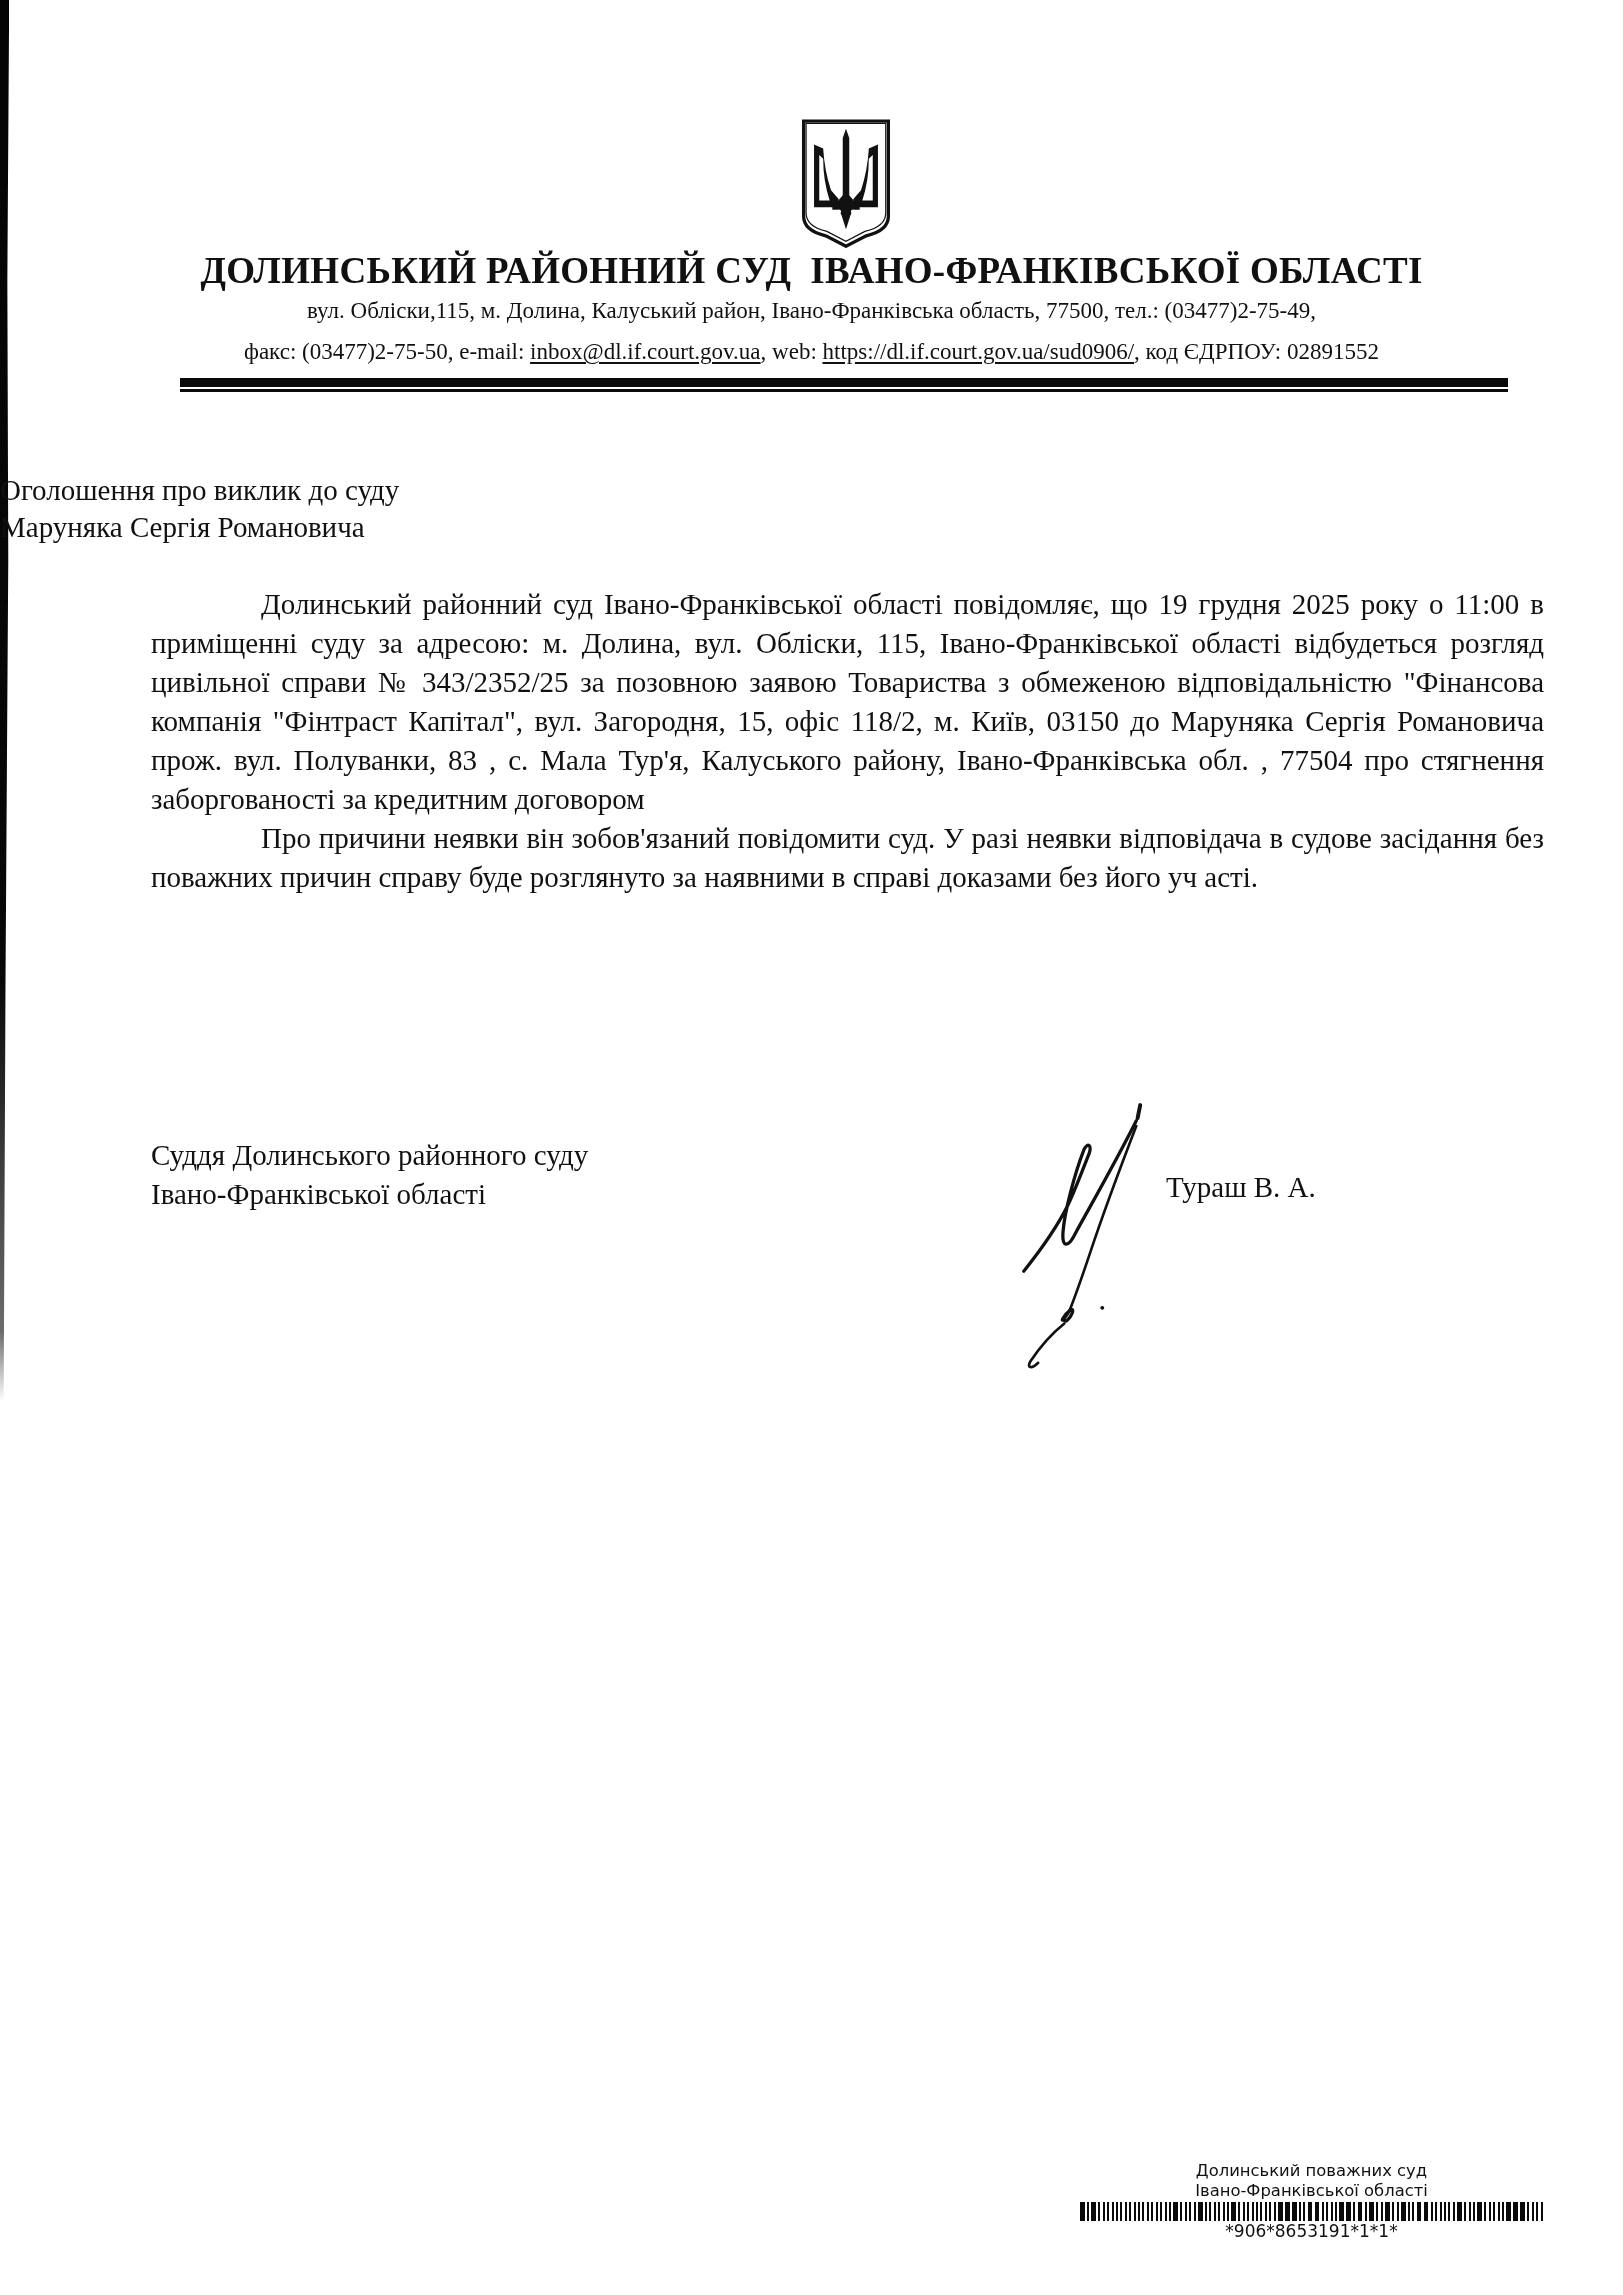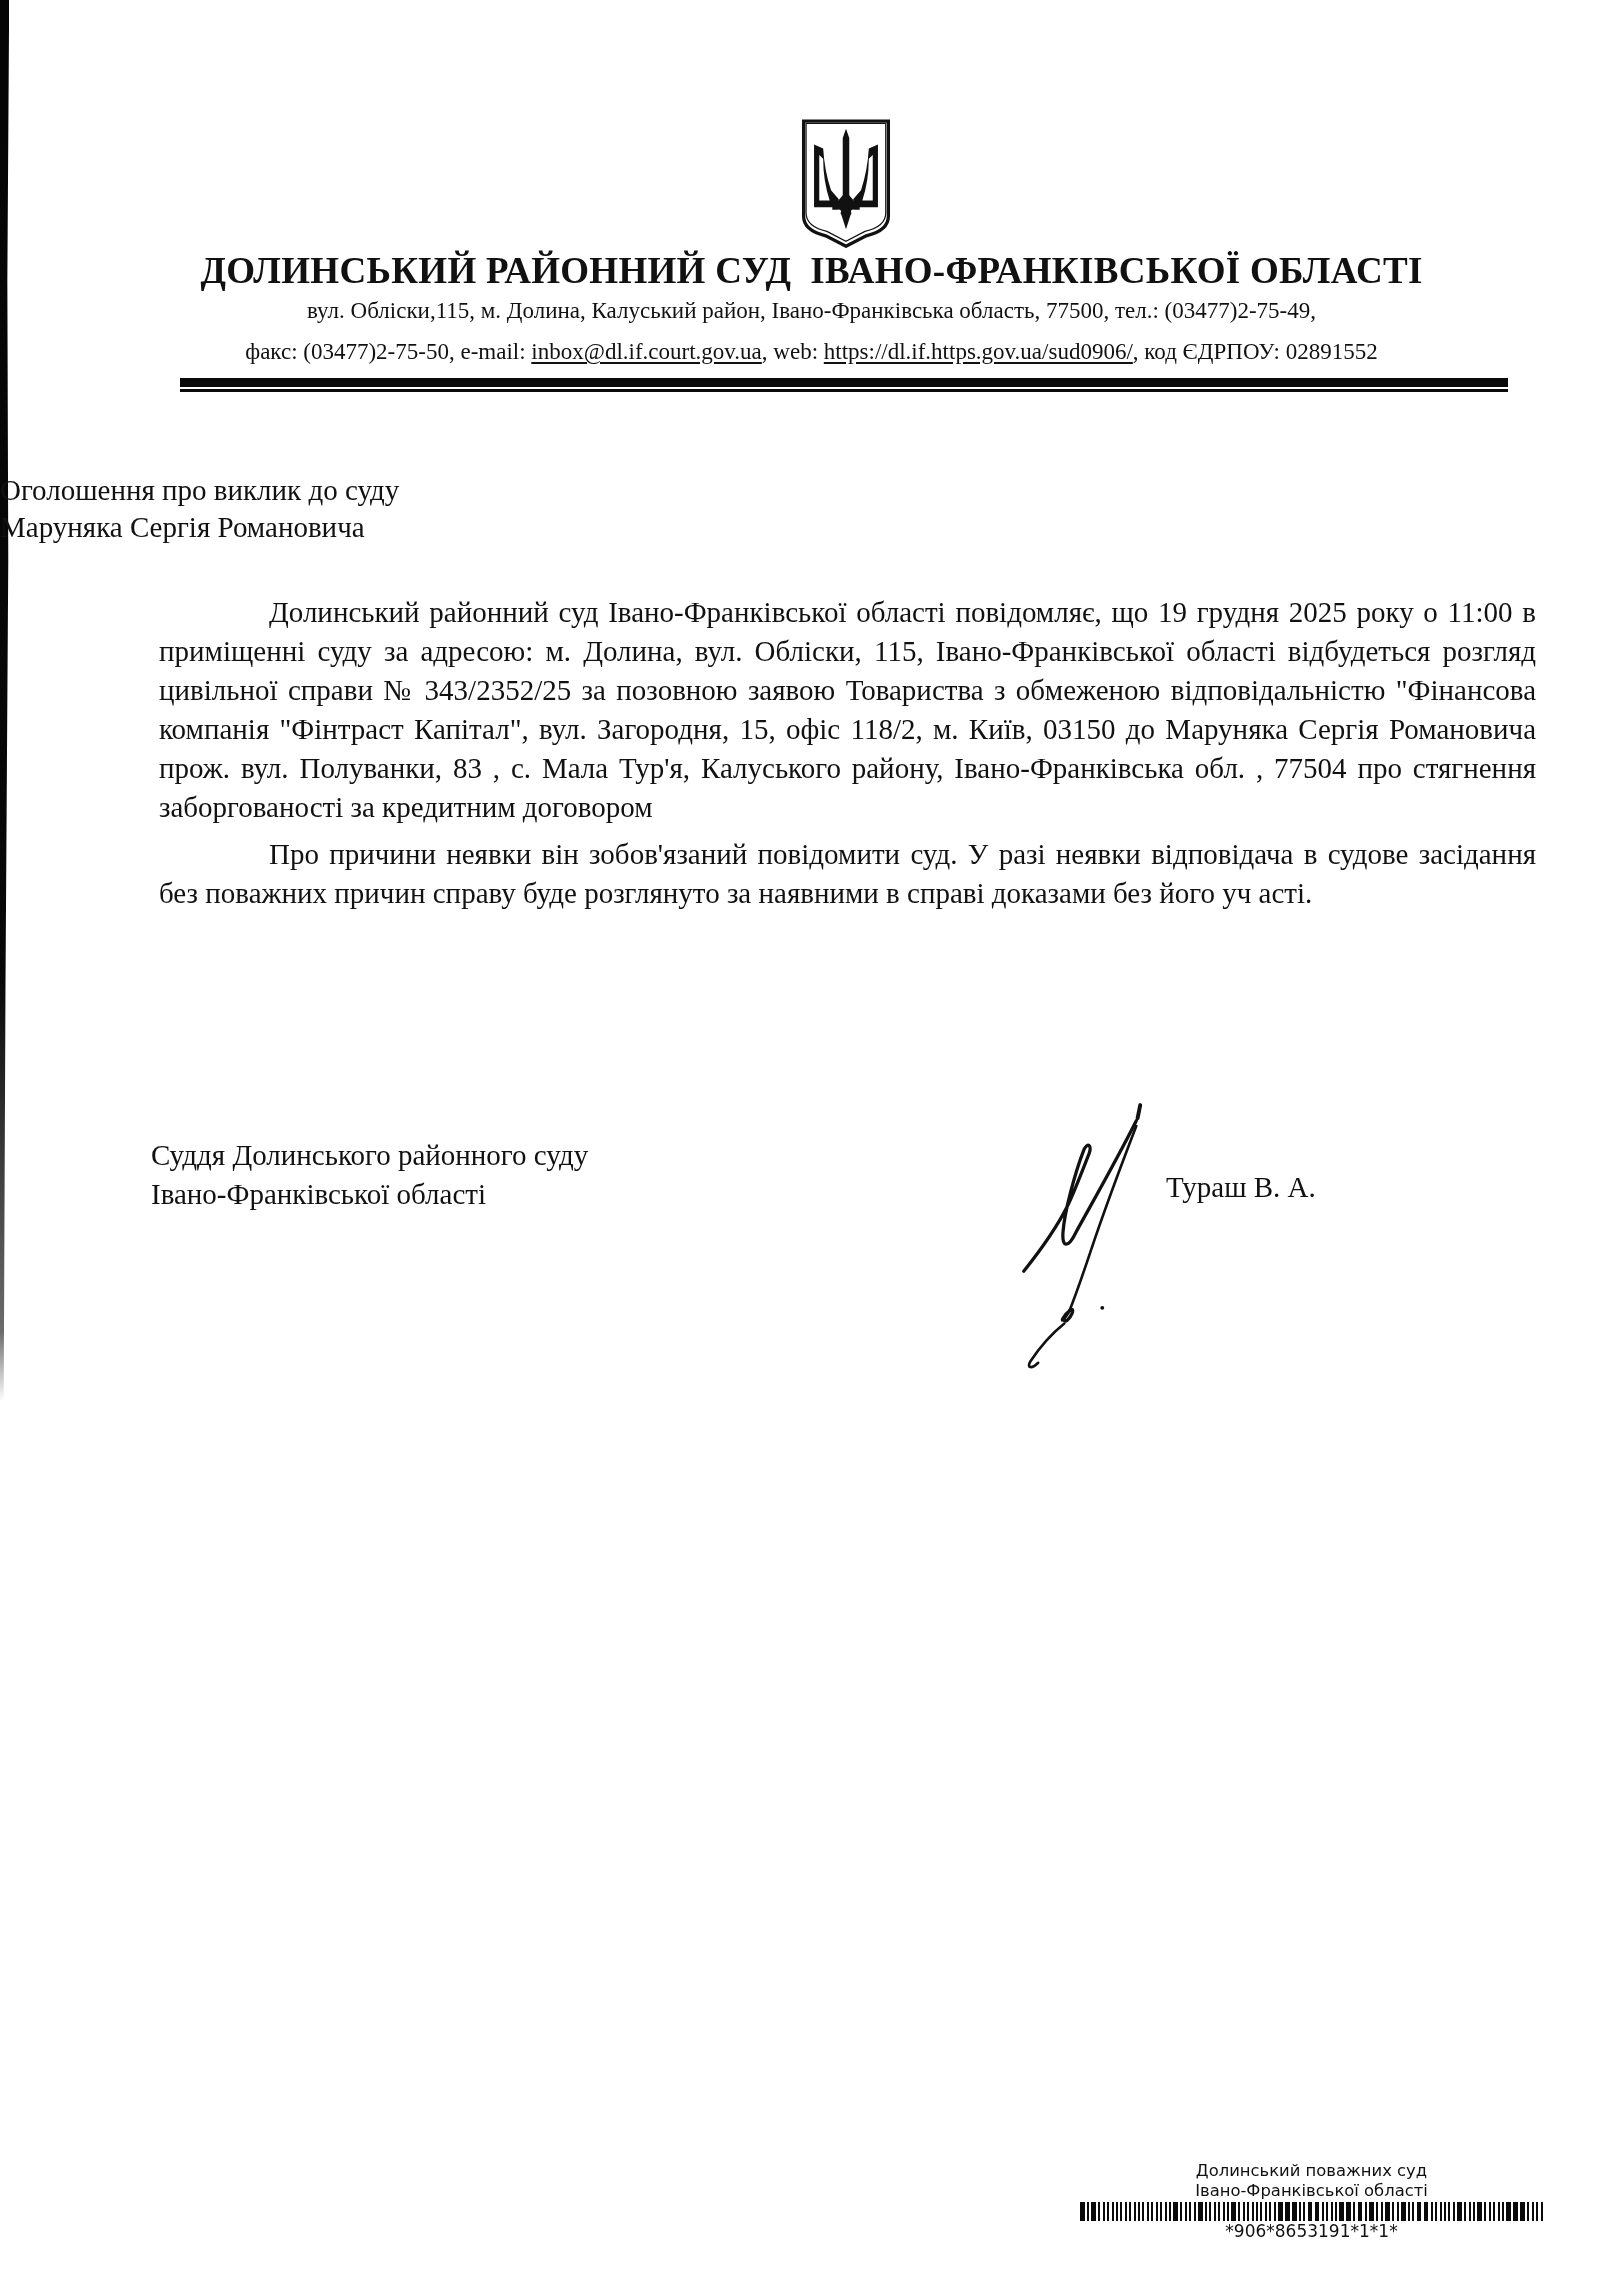--- a/index.html
+++ b/index.html
@@ -87,21 +87,21 @@
     .body-text {
       position: absolute;
       left: 151px;
       width: 1393px;
       top: 585px;
       font-size: 29px;
       line-height: 39px;
       text-align: justify;
     }
     .body-text p {
-      margin: 8px;
+      margin: 0;
       text-indent: 110px;
     }
     .signature-block {
       position: absolute;
       left: 151px;
       top: 1128px;
       font-size: 29px;
       line-height: 39px;
       margin-top: 8px;
     }
@@ -171,21 +171,21 @@
   <rect x="48" y="134" width="42" height="6" fill="#111111"></rect>
   <circle cx="58" cy="143" r="3.5" fill="#ffffff"></circle>
   <circle cx="80" cy="143" r="3.5" fill="#ffffff"></circle>
 </svg>
 
 <div class="header-title">ДОЛИНСЬКИЙ РАЙОННИЙ СУД  ІВАНО-ФРАНКІВСЬКОЇ ОБЛАСТІ</div>
 
 <div class="header-line l1">вул. Обліски,115, м. Долина, Калуський район, Івано-Франківська область, 77500, тел.: (03477)2-75-49,</div>
 
 <div class="header-line l2">
-  <span>факс: (03477)2-75-50, e-mail: </span><a>inbox@dl.if.court.gov.ua</a><span>, web: </span><a>https://dl.if.https.gov.ua/sud0906/</a><span>, код ЄДРПОУ:  02891552</span>
+  <span>факс: (03477)2-75-50, e-mail: </span><a>inbox@dl.if.court.gov.ua</a><span>, web: </span><a>https://dl.if.court.gov.ua/sud0906/</a><span>, код ЄДРПОУ:  02891552</span>
 </div>
 
 <div class="rule-thick"></div>
 <div class="rule-thin"></div>
 
 <div class="notice-title t1">Оголошення про виклик до суду</div>
 <div class="notice-title t2">Маруняка Сергія Романовича</div>
 
 <div class="body-text">
   <p>Долинський районний суд Івано-Франківської області повідомляє, що 19 грудня 2025 року о 11:00 в приміщенні суду за адресою: м. Долина, вул. Обліски, 115, Івано-Франківської області відбудеться розгляд цивільної справи № 343/2352/25 за позовною заявою Товариства з обмеженою відповідальністю "Фінансова компанія "Фінтраст Капітал", вул. Загородня, 15, офіс 118/2, м. Київ, 03150 до Маруняка Сергія Романовича прож. вул. Полуванки, 83 , с. Мала Тур'я, Калуського району, Івано-Франківська обл. , 77504 про стягнення заборгованості за кредитним договором</p>

